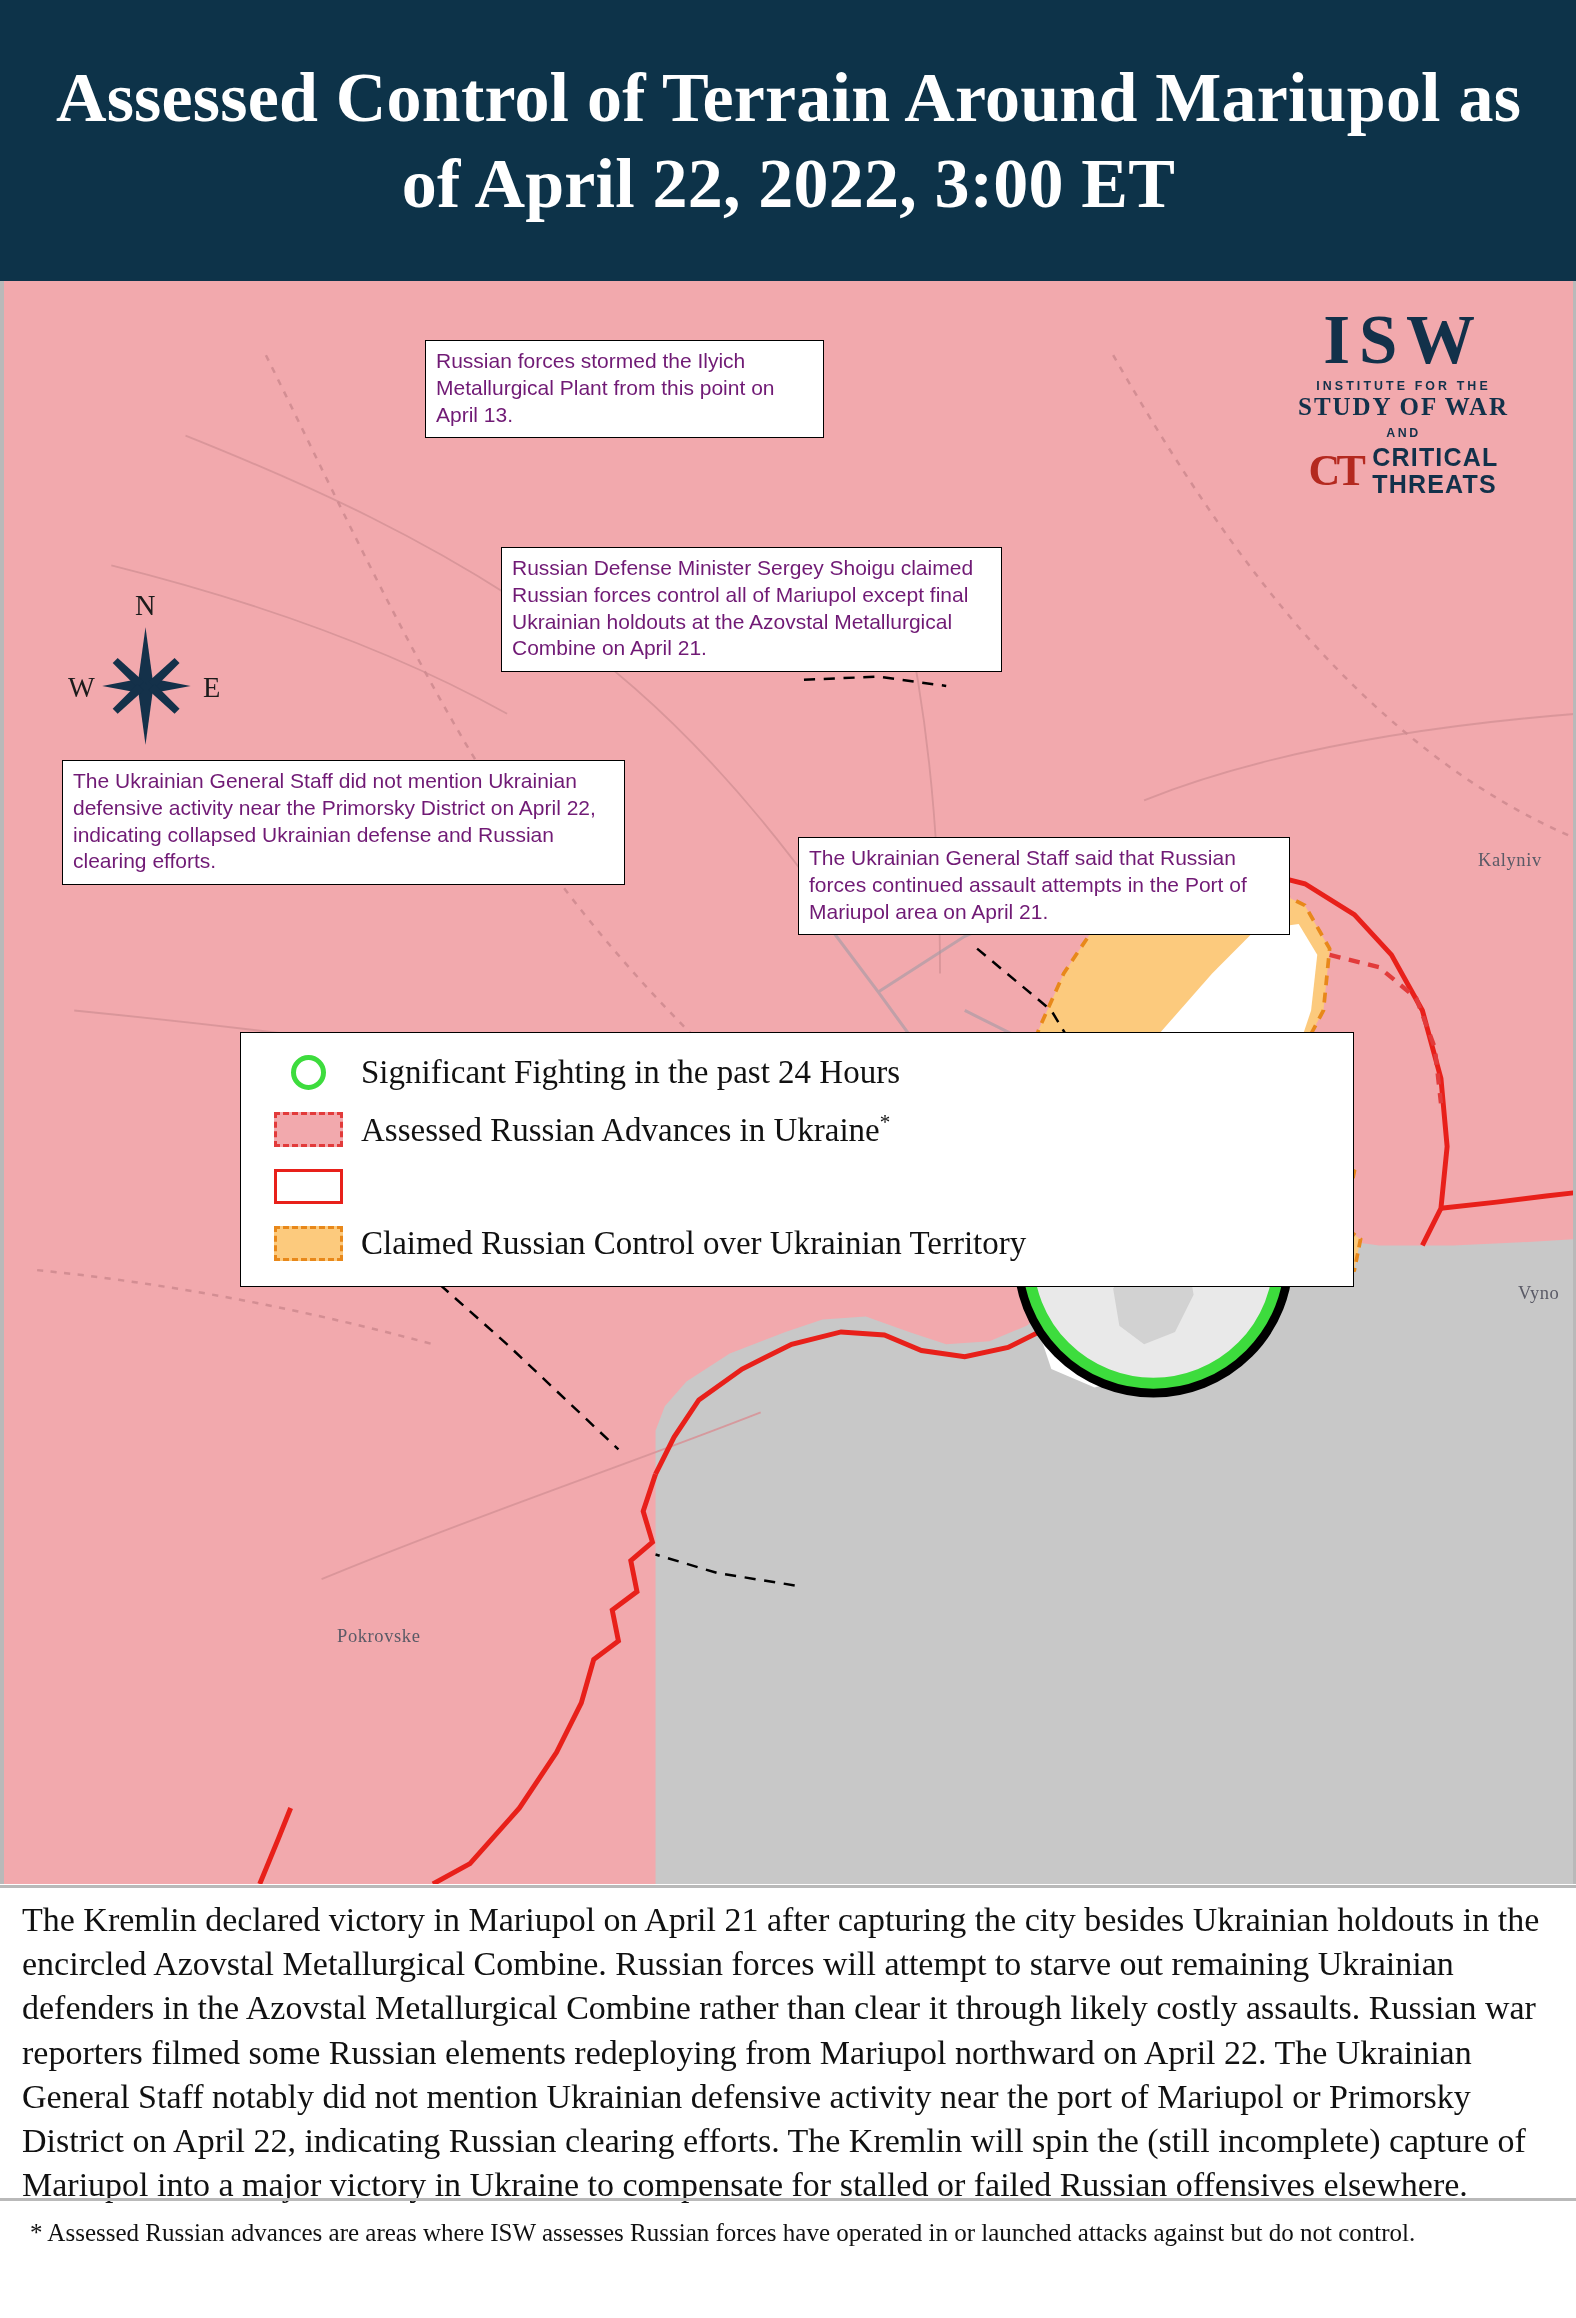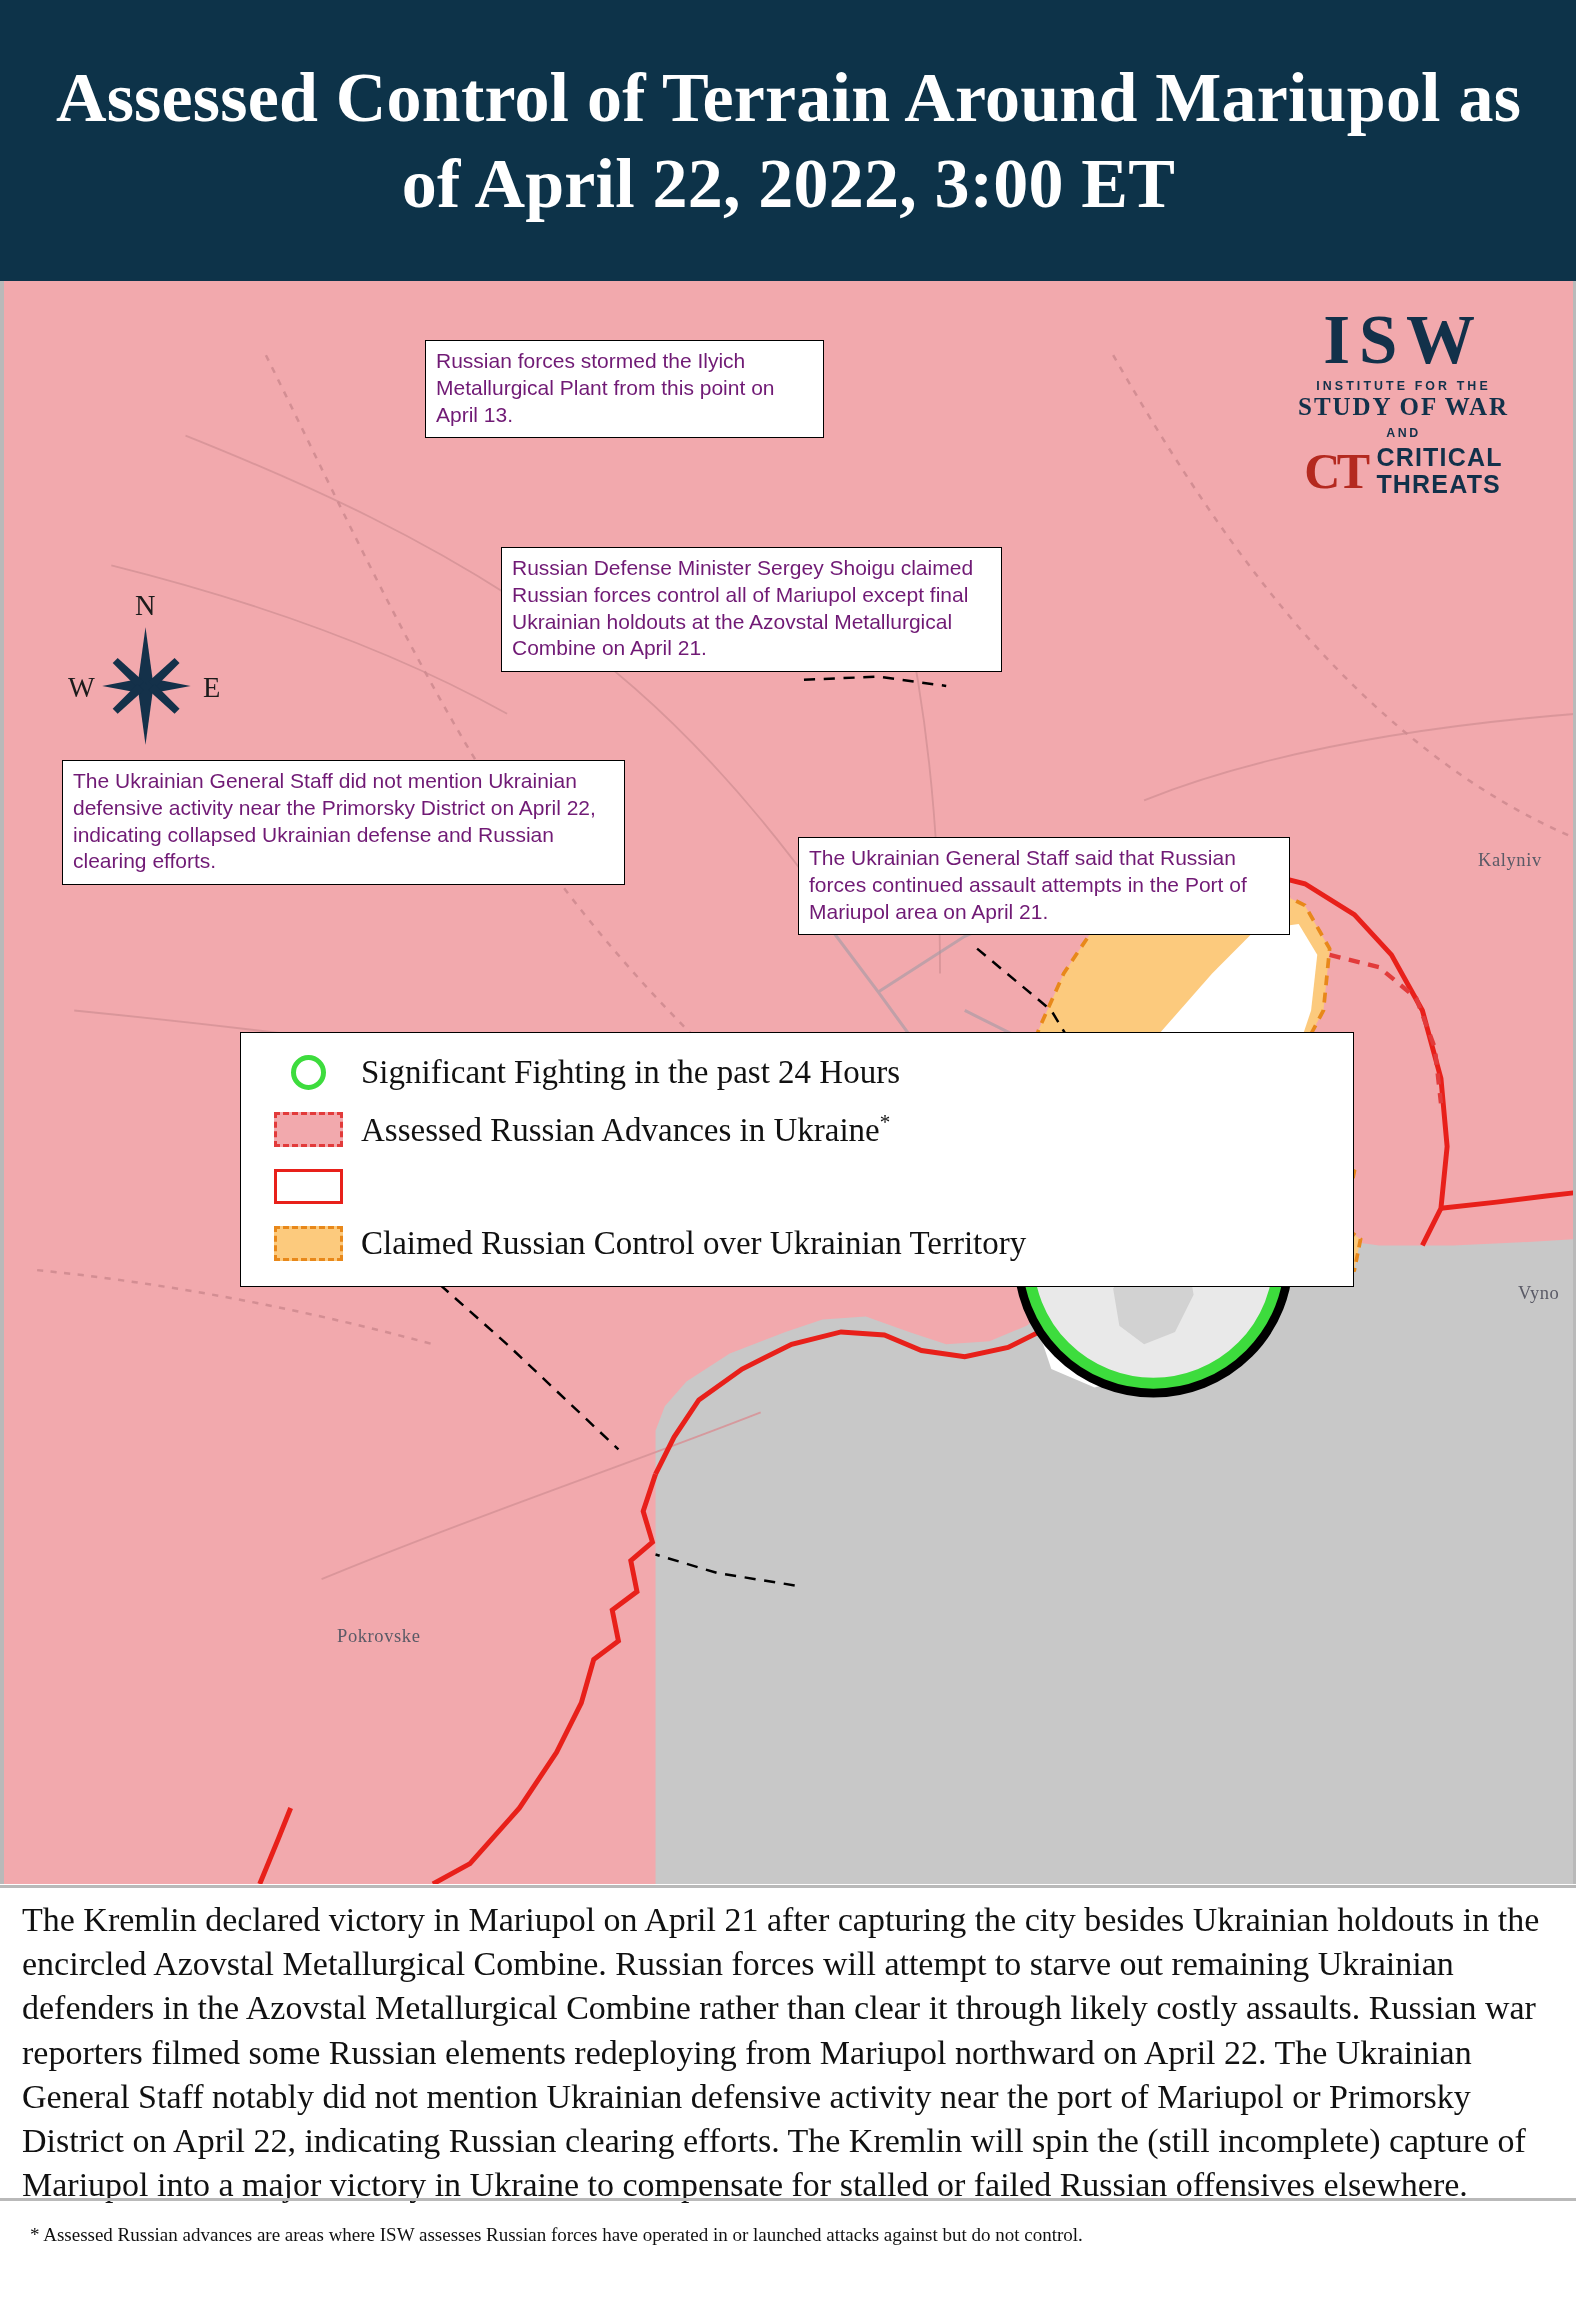--- a/index.html
+++ b/index.html
@@ -146,21 +146,21 @@
   }
   .logo-ct-row {
     display: flex;
     align-items: center;
     justify-content: center;
     gap: 10px;
   }
   .ct-mark {
     font-family: "Liberation Serif", serif;
     font-weight: bold;
-    font-size: 50px;
+    font-size: 44px;
     color: #b4291f;
     line-height: 1;
     letter-spacing: -3.7px;
   }
   .ct-text {
     text-align: left;
     font-weight: bold;
     font-size: 25px;
     letter-spacing: 1.2px;
     color: #12314a;
@@ -264,26 +264,25 @@
     position: absolute;
     left: 0; top: 2198px;
     width: 1577px; height: 2.5px;
     background: #b9b9b9;
   }
   .footnote {
     position: absolute;
     left: 30px; top: 2217px;
     width: 1509px;
     font-family: "Liberation Serif", serif;
-    font-size: 19px;
+    font-size: 25px;
     line-height: 1.28;
     color: #111111;
     text-indent: -13.6px;
     padding-left: 13.6px;
-    margin-top: 6px;
   }
 </style>
 </head>
 <body>
 
 <div class="page">
 
   <div class="header">
     <div class="header-title">Assessed Control of Terrain Around Mariupol as of April 22, 2022, 3:00 ET</div>
   </div>

